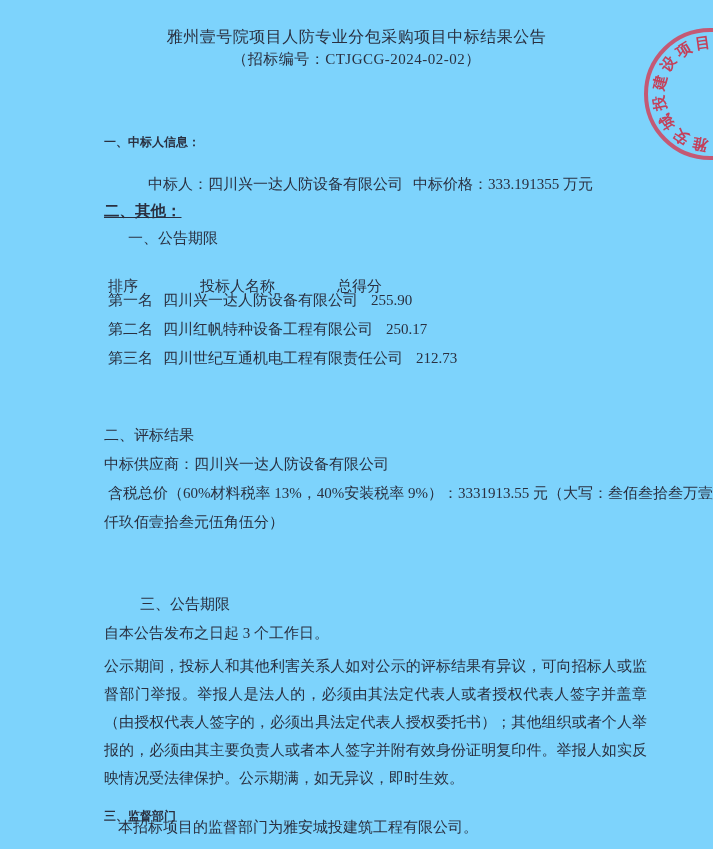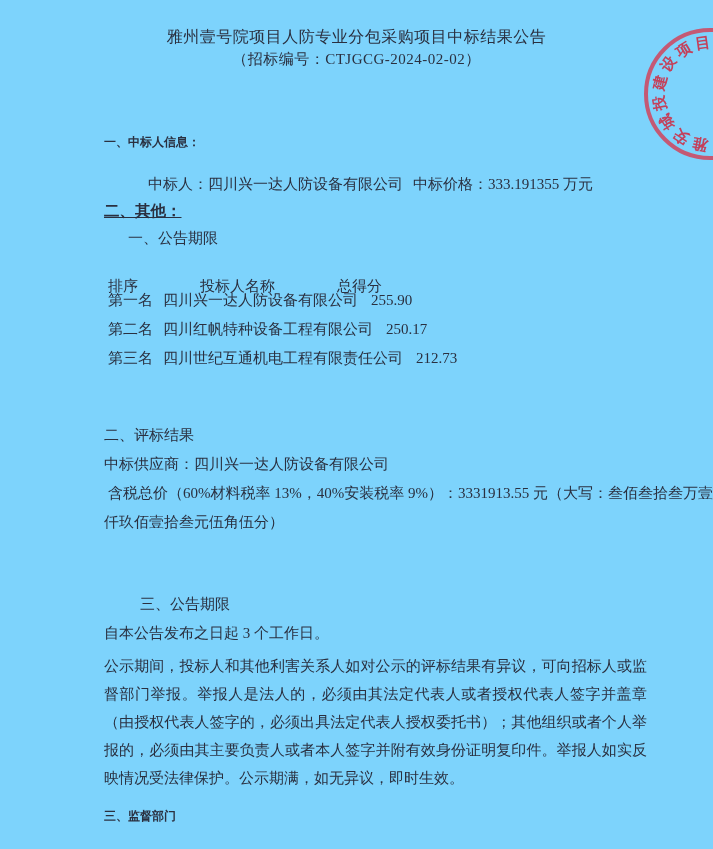--- a/index.html
+++ b/index.html
@@ -105,20 +105,21 @@
   <div class="abs sub2">二、评标结果</div>
   <div class="abs supplier">中标供应商：四川兴一达人防设备有限公司</div>
   <div class="abs price-l1">含税总价（60%材料税率 13%，40%安装税率 9%）：3331913.55 元（大写：叁佰叁拾叁万壹</div>
   <div class="abs price-l2">仟玖佰壹拾叁元伍角伍分）</div>
 
   <div class="abs sub3">三、公告期限</div>
   <div class="abs period">自本公告发布之日起 3 个工作日。</div>
   <div class="abs notice">公示期间，投标人和其他利害关系人如对公示的评标结果有异议，可向招标人或监督部门举报。举报人是法人的，必须由其法定代表人或者授权代表人签字并盖章（由授权代表人签字的，必须出具法定代表人授权委托书）；其他组织或者个人举报的，必须由其主要负责人或者本人签字并附有效身份证明复印件。举报人如实反映情况受法律保护。公示期满，如无异议，即时生效。</div>
 
   <div class="abs bold h-supervise">三、监督部门</div>
+  <div class="abs final-line">本招标项目的监督部门为雅安城投建筑工程有限公司。</div>
 
   <div class="stamp-ring"></div>
   <div class="stamp-anchor">
       <span class="stamp-char" style="transform: translate(-50%, -50%) rotate(-169deg) translateY(-51px);">雅</span>
       <span class="stamp-char" style="transform: translate(-50%, -50%) rotate(-146deg) translateY(-51px);">安</span>
       <span class="stamp-char" style="transform: translate(-50%, -50%) rotate(-123deg) translateY(-51px);">城</span>
       <span class="stamp-char" style="transform: translate(-50%, -50%) rotate(-100deg) translateY(-51px);">投</span>
       <span class="stamp-char" style="transform: translate(-50%, -50%) rotate(-77deg) translateY(-51px);">建</span>
       <span class="stamp-char" style="transform: translate(-50%, -50%) rotate(-54deg) translateY(-51px);">设</span>
       <span class="stamp-char" style="transform: translate(-50%, -50%) rotate(-31deg) translateY(-51px);">项</span>

